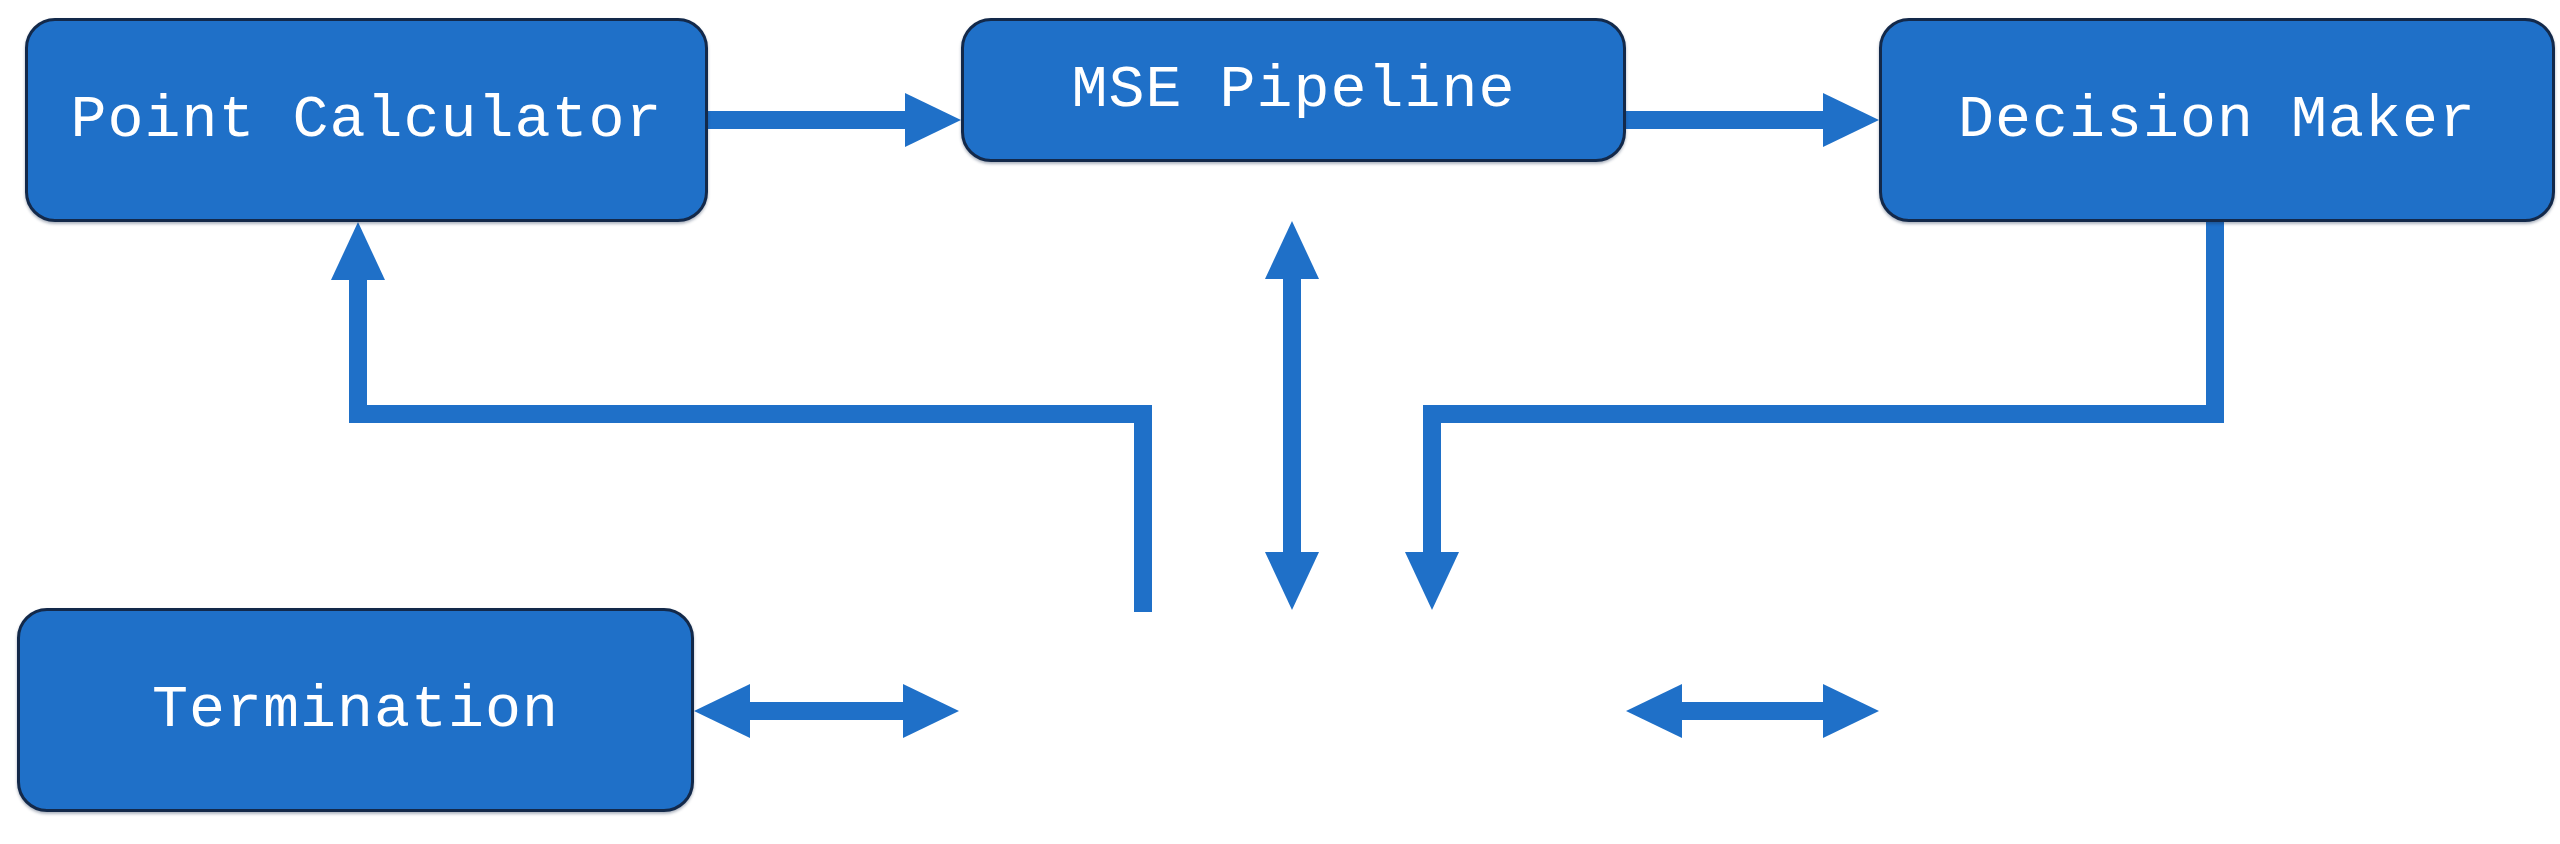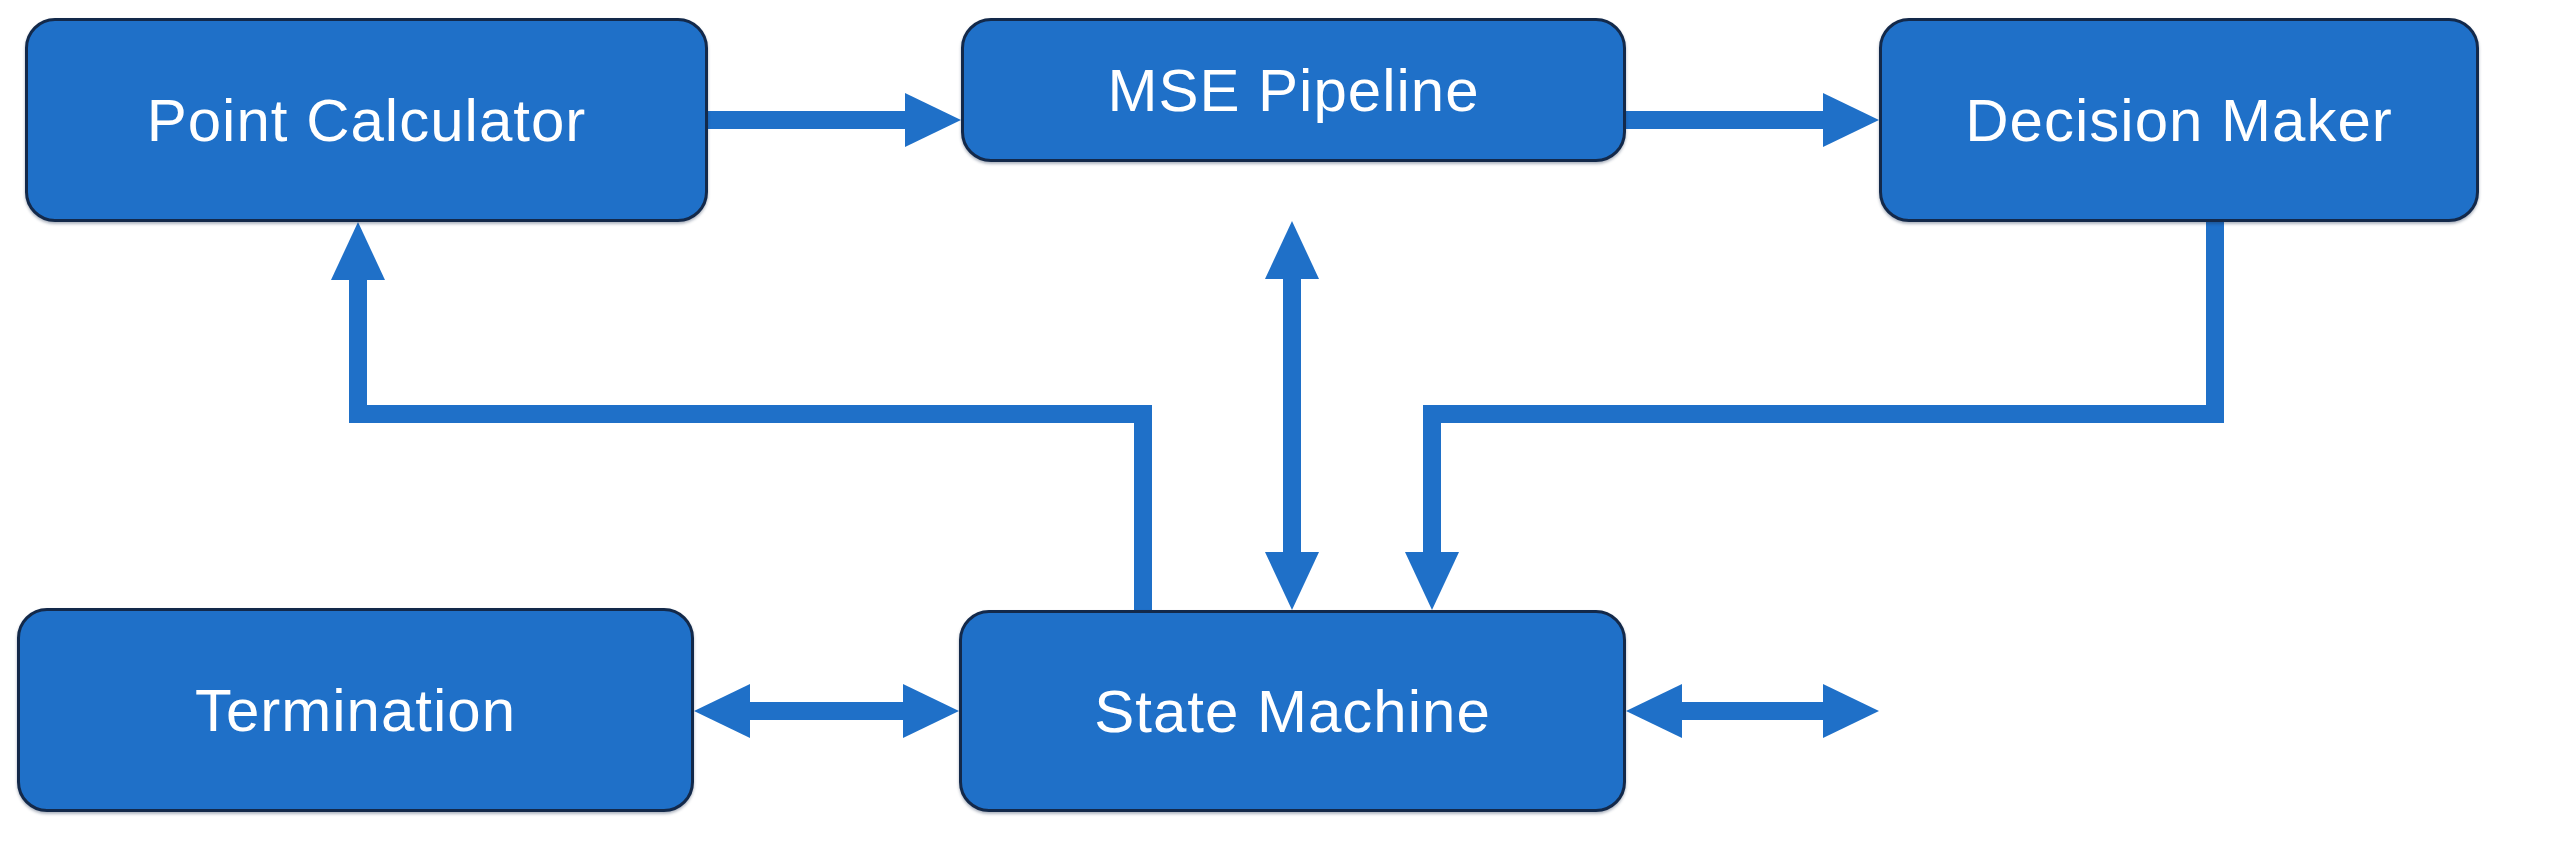--- a/index.html
+++ b/index.html
@@ -27,20 +27,21 @@
   .edges rect, .edges polygon { fill: var(--arrow); }
   .node {
     position: absolute;
     background: var(--node-fill);
     border: 3px solid var(--node-border);
     border-radius: 30px;
     display: flex;
     align-items: center;
     justify-content: center;
     box-shadow: 0 2px 3px rgba(19,41,74,0.35);
+    font-family: Liberation Mono, monospace;
   }
   .node-label {
     color: var(--label);
     font-size: 60px;
     font-weight: 400;
     letter-spacing: 1px;
     white-space: nowrap;
     text-align: center;
   }
 </style>
@@ -95,26 +96,23 @@
   </svg>
 
   <div class="node" style="left:25px; top:18px; width:683px; height:204px;">
     <span class="node-label">Point Calculator</span>
   </div>
 
   <div class="node" style="left:961px; top:18px; width:665px; height:144px;">
     <span class="node-label">MSE Pipeline</span>
   </div>
 
-  <div class="node" style="left:1879px; top:18px; width:600px; height:204px;">
+  <div class="node" style="left:1879px; top:18px; width:676px; height:204px;">
     <span class="node-label">Decision Maker</span>
   </div>
 
   <div class="node" style="left:17px; top:608px; width:677px; height:204px;">
     <span class="node-label">Termination</span>
   </div>
 
-  <div class="node" style="left:959px; top:610px; width:667px; height:202px;">
-    <span class="node-label">State Machine</span>
-  </div>
 
 
 </div>
 
 </body></html>

